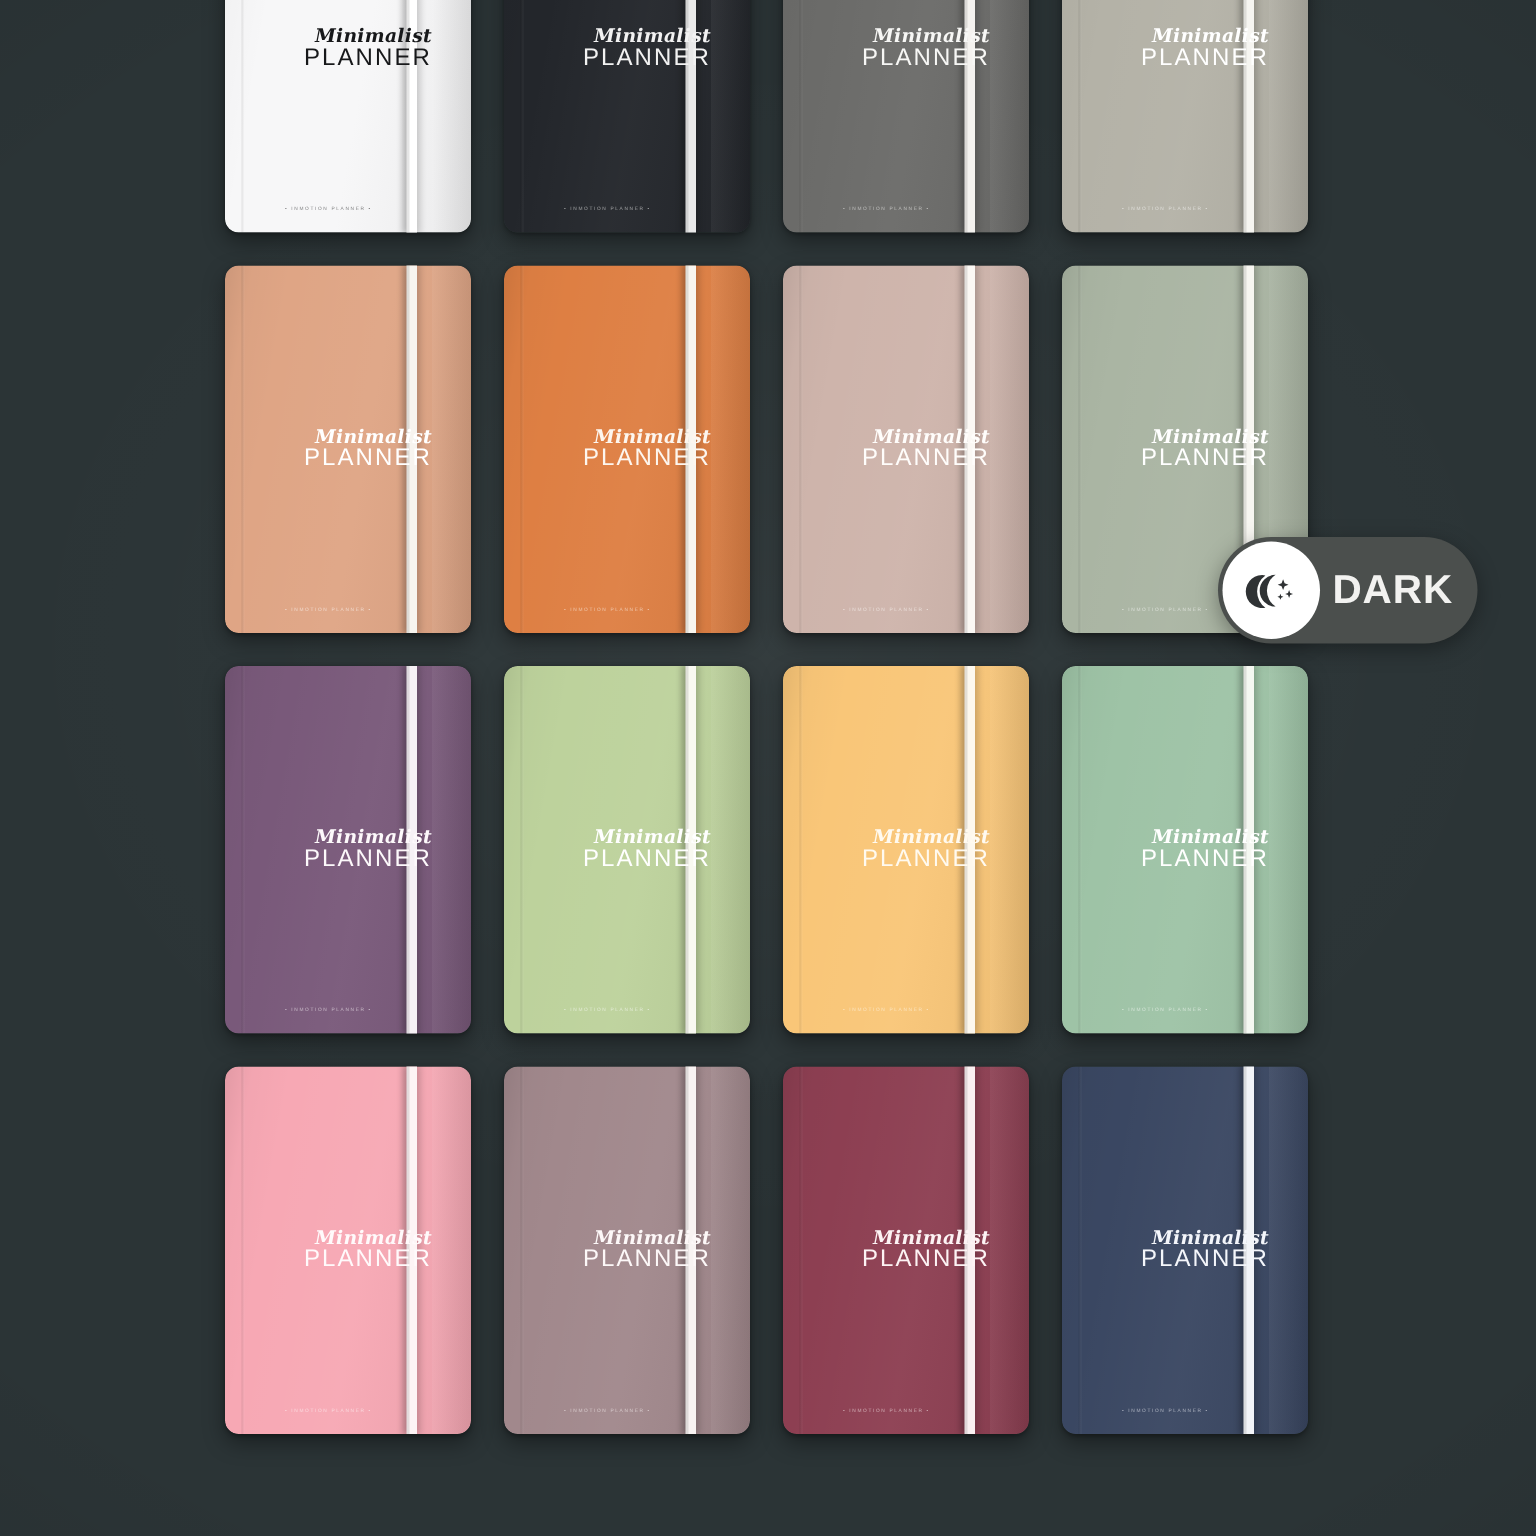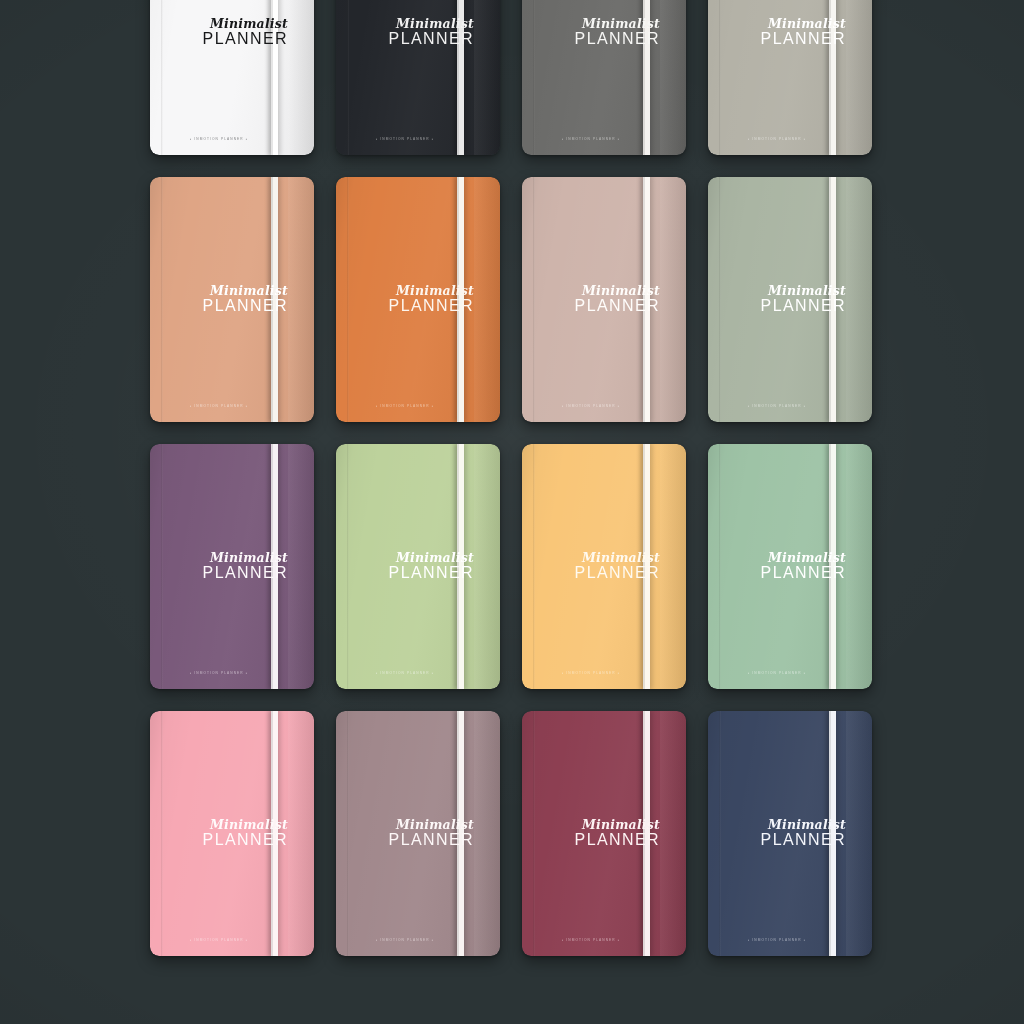--- a/index.html
+++ b/index.html
@@ -392,15 +392,28 @@
         <div class="edge"></div>
         <div class="band" style="background: rgb(242, 244, 248);"></div>
         <div class="logo" style="color: rgb(244, 246, 251);">
           <span class="script">Minimalist</span>
           <span class="block">PLANNER</span>
         </div>
         <div class="microtext" style="color: rgb(244, 246, 251);">▪ INMOTION PLANNER ▪</div>
       </div>
     </div>
 
+  <div class="dark-badge">
+    <span class="moon-wrap">
+      <svg width="40" height="40" viewBox="0 0 40 40" aria-hidden="true">
+        <path d="M22.4 9.2a10.6 10.6 0 0 0 0 21.2 10.6 10.6 0 0 1 0-21.2z
+                 M22.4 9.2a10.6 10.6 0 1 0 0 21.2 12.6 12.6 0 0 1 0-21.2z" fill="#2f3234"></path>
+        <path d="M15.6 9.6a11 11 0 1 0 0 21.6 13.3 13.3 0 0 1 0-21.6z" fill="#2f3234"></path>
+        <path d="M27.4 12.2l1.0 2.6 2.6 1.0-2.6 1.0-1.0 2.6-1.0-2.6-2.6-1.0 2.6-1.0z" fill="#2f3234"></path>
+        <path d="M31.4 19.4l0.72 1.9 1.9 0.72-1.9 0.72-0.72 1.9-0.72-1.9-1.9-0.72 1.9-0.72z" fill="#2f3234"></path>
+        <path d="M25.6 21.9l0.55 1.45 1.45 0.55-1.45 0.55-0.55 1.45-0.55-1.45-1.45-0.55 1.45-0.55z" fill="#2f3234"></path>
+      </svg>
+    </span>
+    <span class="badge-label">DARK</span>
+  </div>
 
 
 </div>
 
 </body></html>

